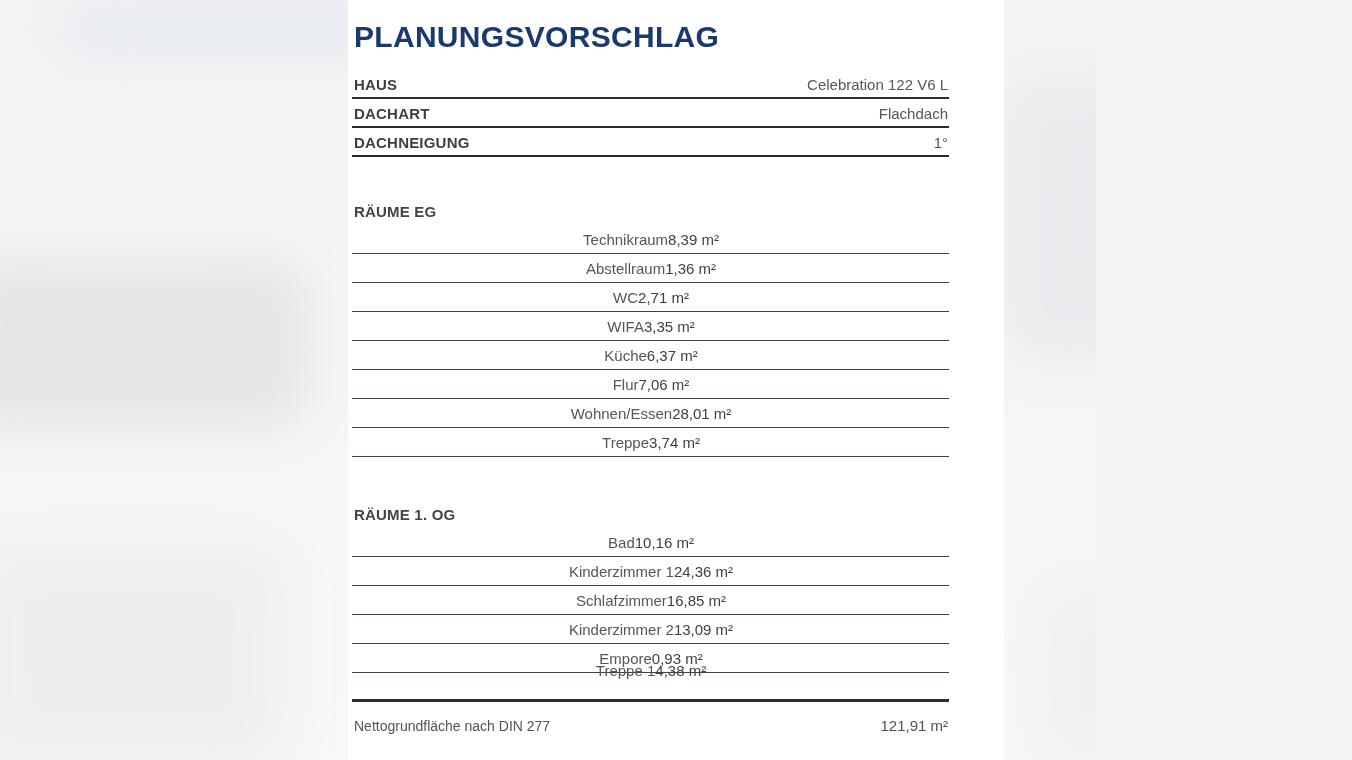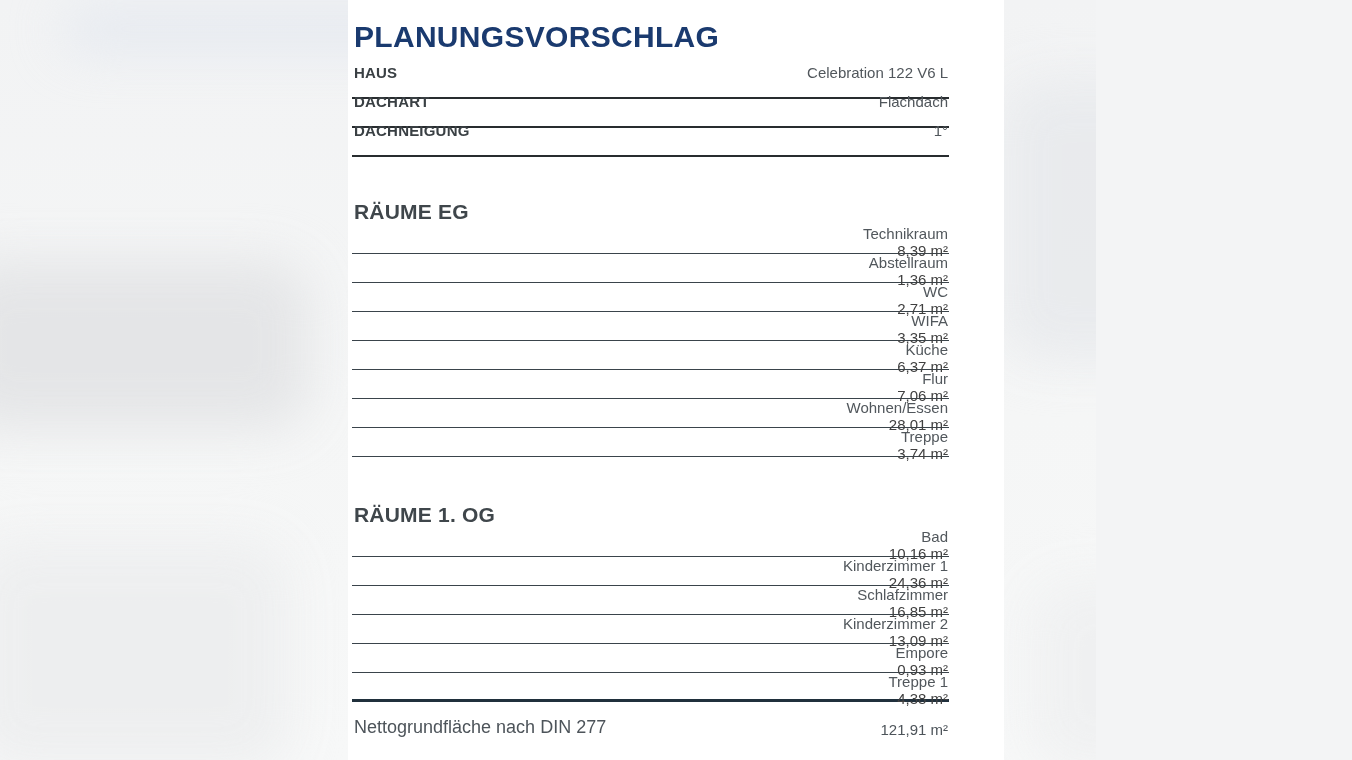--- a/index.html
+++ b/index.html
@@ -29,45 +29,45 @@
 
   h1.title {
     margin:20px 0 0 2px;
     font-size:30px; line-height:33px; font-weight:bold;
     color:#1a3a6f; letter-spacing:.3px;
   }
 
   .spec-table { margin-top:17px; }
   .spec-row {
     height:29px; display:flex; justify-content:space-between; align-items:flex-end;
-    padding:0 1px 16px 2px; border-bottom:2px solid #282c2f;
+    padding:0 1px 4px 2px; border-bottom:2px solid #282c2f;
   }
   .spec-label { font-size:15px; font-weight:bold; color:#3a4044; letter-spacing:.2px; }
   .spec-value { font-size:15px; color:#51575c; }
 
   .section-eg { margin-top:46px; }
   .section-og { margin-top:49px; }
   h2.section-heading {
-    margin-left:2px; font-size:21px; font-weight:bold; color:#3f464b; letter-spacing:.2px;
+    margin-left:2px; font-size:15px; font-weight:bold; color:#3f464b; letter-spacing:.2px;
     line-height:18px;
   }
   .room-table { margin-top:4px; }
   .trow {
-    height:29px; display:flex; justify-content:flex-start; align-items:flex-end;
-    padding:0 1px 5px 2px; border-bottom:1px solid #3a444b;flex-direction:column;
+    height:29px; display:flex; justify-content:center; align-items:flex-end;
+    padding:0 1px 5px 2px; border-bottom:1px solid #3a444b;
   }
   .trow-total { border-bottom:3px solid #20303c; padding-bottom:20px; }
   .room-name  { font-size:15px; color:#51575c; }
   .room-area  { font-size:15px; color:#404040; }
 
   .summary-row {
     margin-top:15px; display:flex; justify-content:space-between; align-items:flex-end;
     padding:0 1px 0 2px;
   }
-  .summary-label { font-size:18px; color:#4d545a;text-align:center; }
+  .summary-label { font-size:14px; color:#4d545a;text-align:center; }
   .summary-value { font-size:15px; color:#4d545a; }
 </style>
 </head>
 <body>
 
 <div class="screen">
 
   <div class="blob blob-a"></div>
   <div class="blob blob-b"></div>
   <div class="blob blob-c"></div>

